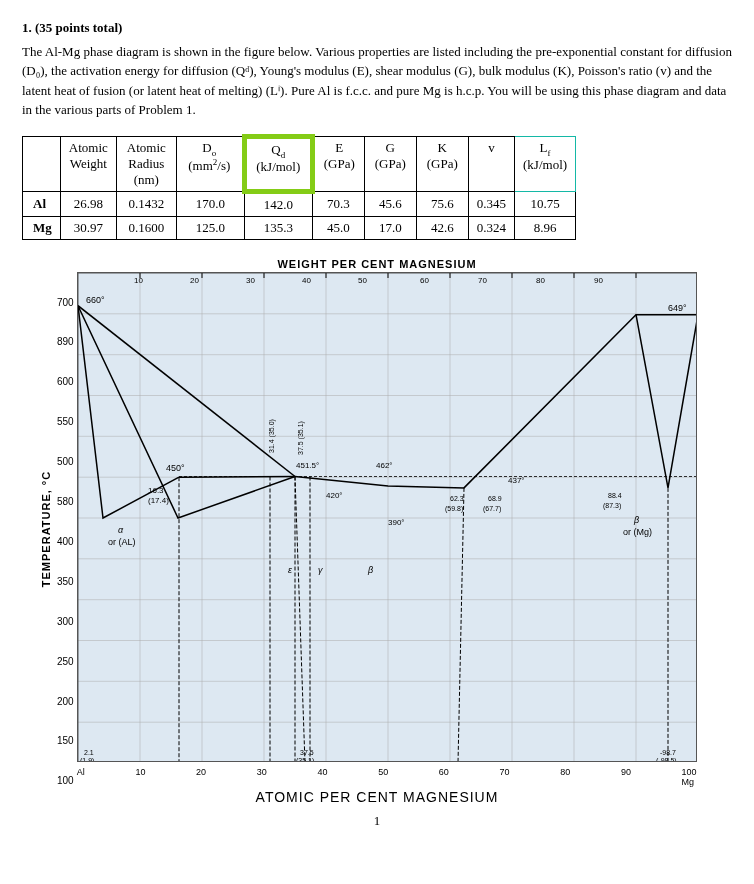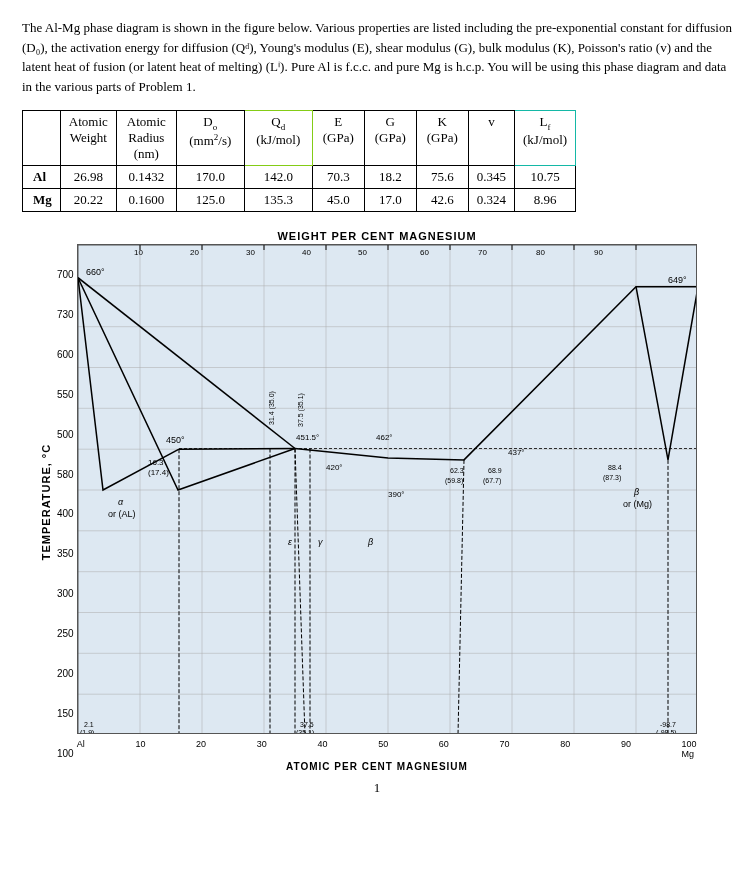--- a/index.html
+++ b/index.html
@@ -58,68 +58,69 @@
       font-weight: bold;
       margin-bottom: 2px;
       font-family: Arial, sans-serif;
       letter-spacing: 1px;
     }
     .phase-diagram-wrapper {
       width: 680px;
     }
     .bottom-label {
       text-align: center;
-      font-size: 10px;
+      font-size: 14px;
       font-family: Arial, sans-serif;
-      font-weight: bold;
+      font-weight: normal;
       letter-spacing: 1px;
       margin-top: 2px;
     }
     .page-number {
       text-align: center;
       margin-top: 8px;
       font-size: 13px;
     }
   </style>
 </head>
 <body>
 
 <div class="problem-text">
+  <div class="problem-number">1.  (35 points total)</div>
   <div>The Al-Mg phase diagram is shown in the figure below.  Various properties are listed including the pre-exponential constant for diffusion (D₀), the activation energy for diffusion (Qᵈ), Young's modulus (E), shear modulus (G), bulk modulus (K), Poisson's ratio (v) and the latent heat of fusion (or latent heat of melting) (Lⁱ).  Pure Al is f.c.c. and pure Mg is h.c.p.  You will be using this phase diagram and data in the various parts of Problem 1.</div>
 </div>
 
 <table class="data-table">
   <tbody>
       <tr class="header-row">
     <td style="border:1px solid #000; min-width:32px;"></td>
     <td style="border:1px solid #000; min-width:56px;">Atomic<br>Weight</td>
     <td style="border:1px solid #000; min-width:60px;">Atomic<br>Radius<br>(nm)</td>
     <td style="border:1px solid #000; min-width:68px;">D<sub>o</sub><br>(mm<sup>2</sup>/s)</td>
-    <td style="border:1px solid #84cc16; min-width:68px;">Q<sub>d</sub><br>(kJ/mol)</td>
+    <td style="border:5px solid #84cc16; min-width:68px;">Q<sub>d</sub><br>(kJ/mol)</td>
     <td style="border:1px solid #000; min-width:52px;">E<br>(GPa)</td>
     <td style="border:1px solid #000; min-width:52px;">G<br>(GPa)</td>
     <td style="border:1px solid #000; min-width:52px;">K<br>(GPa)</td>
     <td style="border:1px solid #000; min-width:32px;">v</td>
     <td style="border:1px solid #14b8a6; min-width:60px;">L<sub>f</sub><br>(kJ/mol)</td>
   </tr>
   <tr>
     <td>Al</td>
     <td>26.98</td>
     <td>0.1432</td>
     <td>170.0</td>
     <td>142.0</td>
     <td>70.3</td>
-    <td>18.2</td>
+    <td>45.6</td>
     <td>75.6</td>
     <td>0.345</td>
     <td>10.75</td>
   </tr>
   <tr>
     <td>Mg</td>
-    <td>20.22</td>
+    <td>30.97</td>
     <td>0.1600</td>
     <td>125.0</td>
     <td>135.3</td>
     <td>45.0</td>
     <td>17.0</td>
     <td>42.6</td>
     <td>0.324</td>
     <td>8.96</td>
   </tr>
 </tbody>
@@ -131,21 +132,21 @@
     <div style="display:flex; align-items:stretch;">
 
       <div style="display:flex; align-items:center; justify-content:center; width:18px; min-height:490px; margin-right:2px;">
         <div style="transform:rotate(-90deg); white-space:nowrap; font-size:11px; font-family:Arial,sans-serif; font-weight:bold; letter-spacing:1px;">TEMPERATURE, °C</div>
       </div>
 
       <div style="display:flex; flex-direction:row; align-items:flex-end;">
 
         <div style="display:flex; flex-direction:column; justify-content:space-between; align-items:flex-end; padding-right:3px; font-size:10px; font-family:Arial,sans-serif; height:490px;">
           <span>700</span>
-          <span>730</span>
+          <span>890</span>
           <span>600</span>
           <span>550</span>
           <span>500</span>
           <span>580</span>
           <span>400</span>
           <span>350</span>
           <span>300</span>
           <span>250</span>
           <span>200</span>
           <span>150</span>

